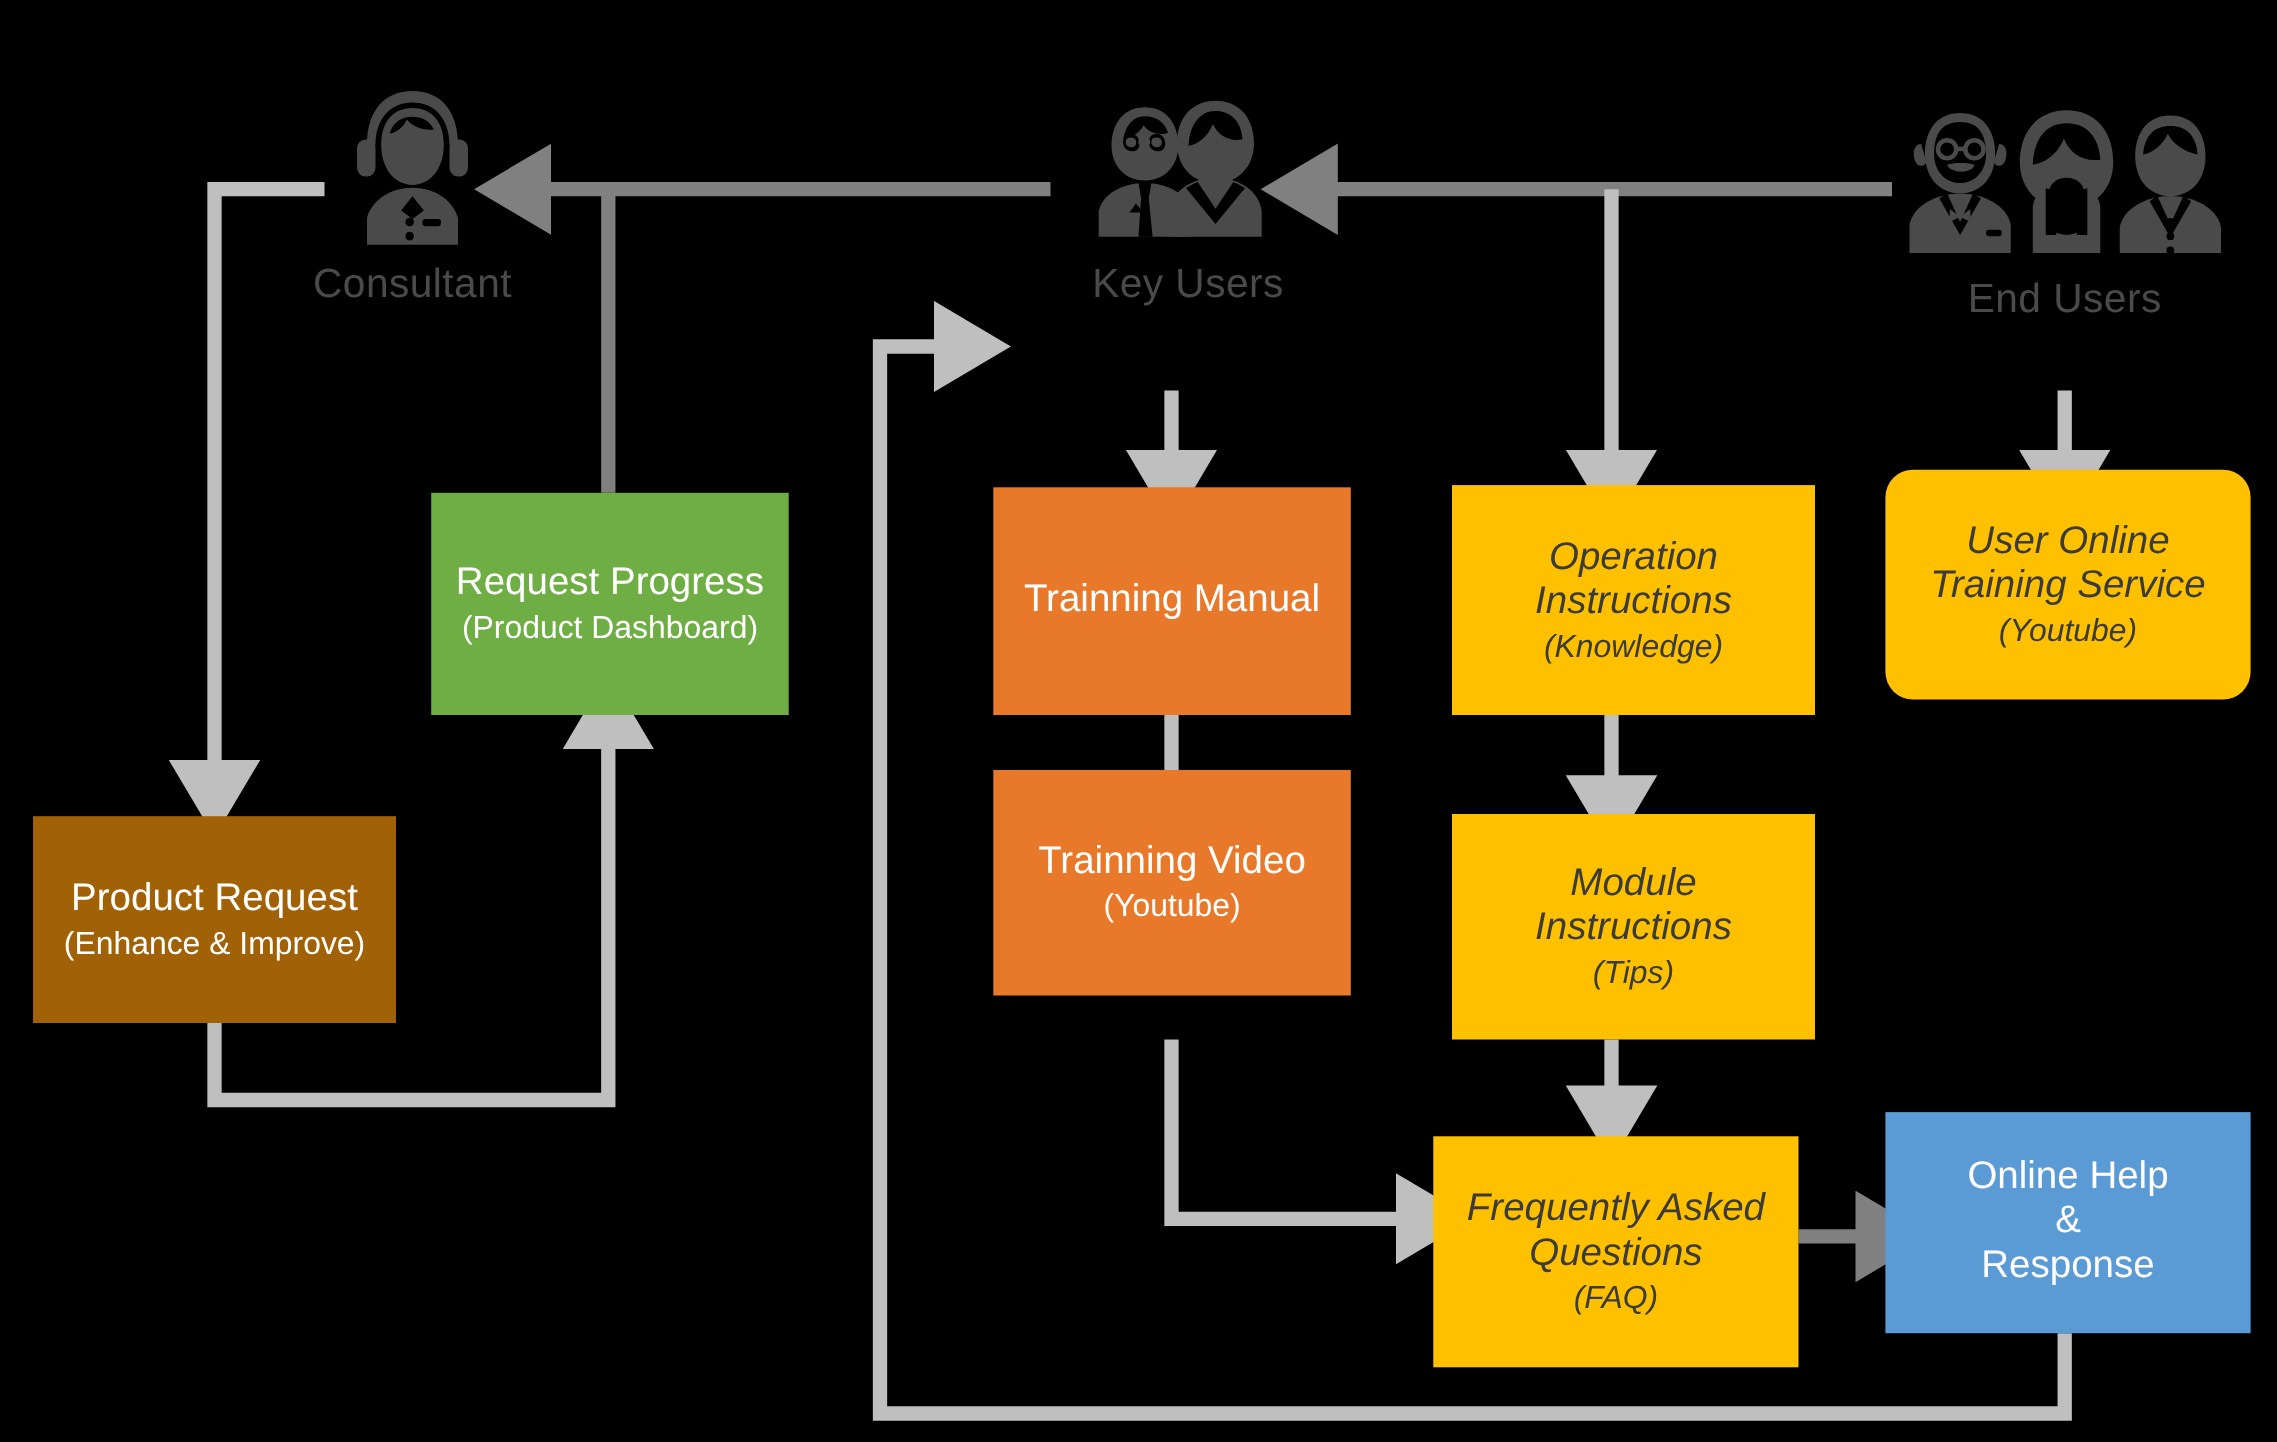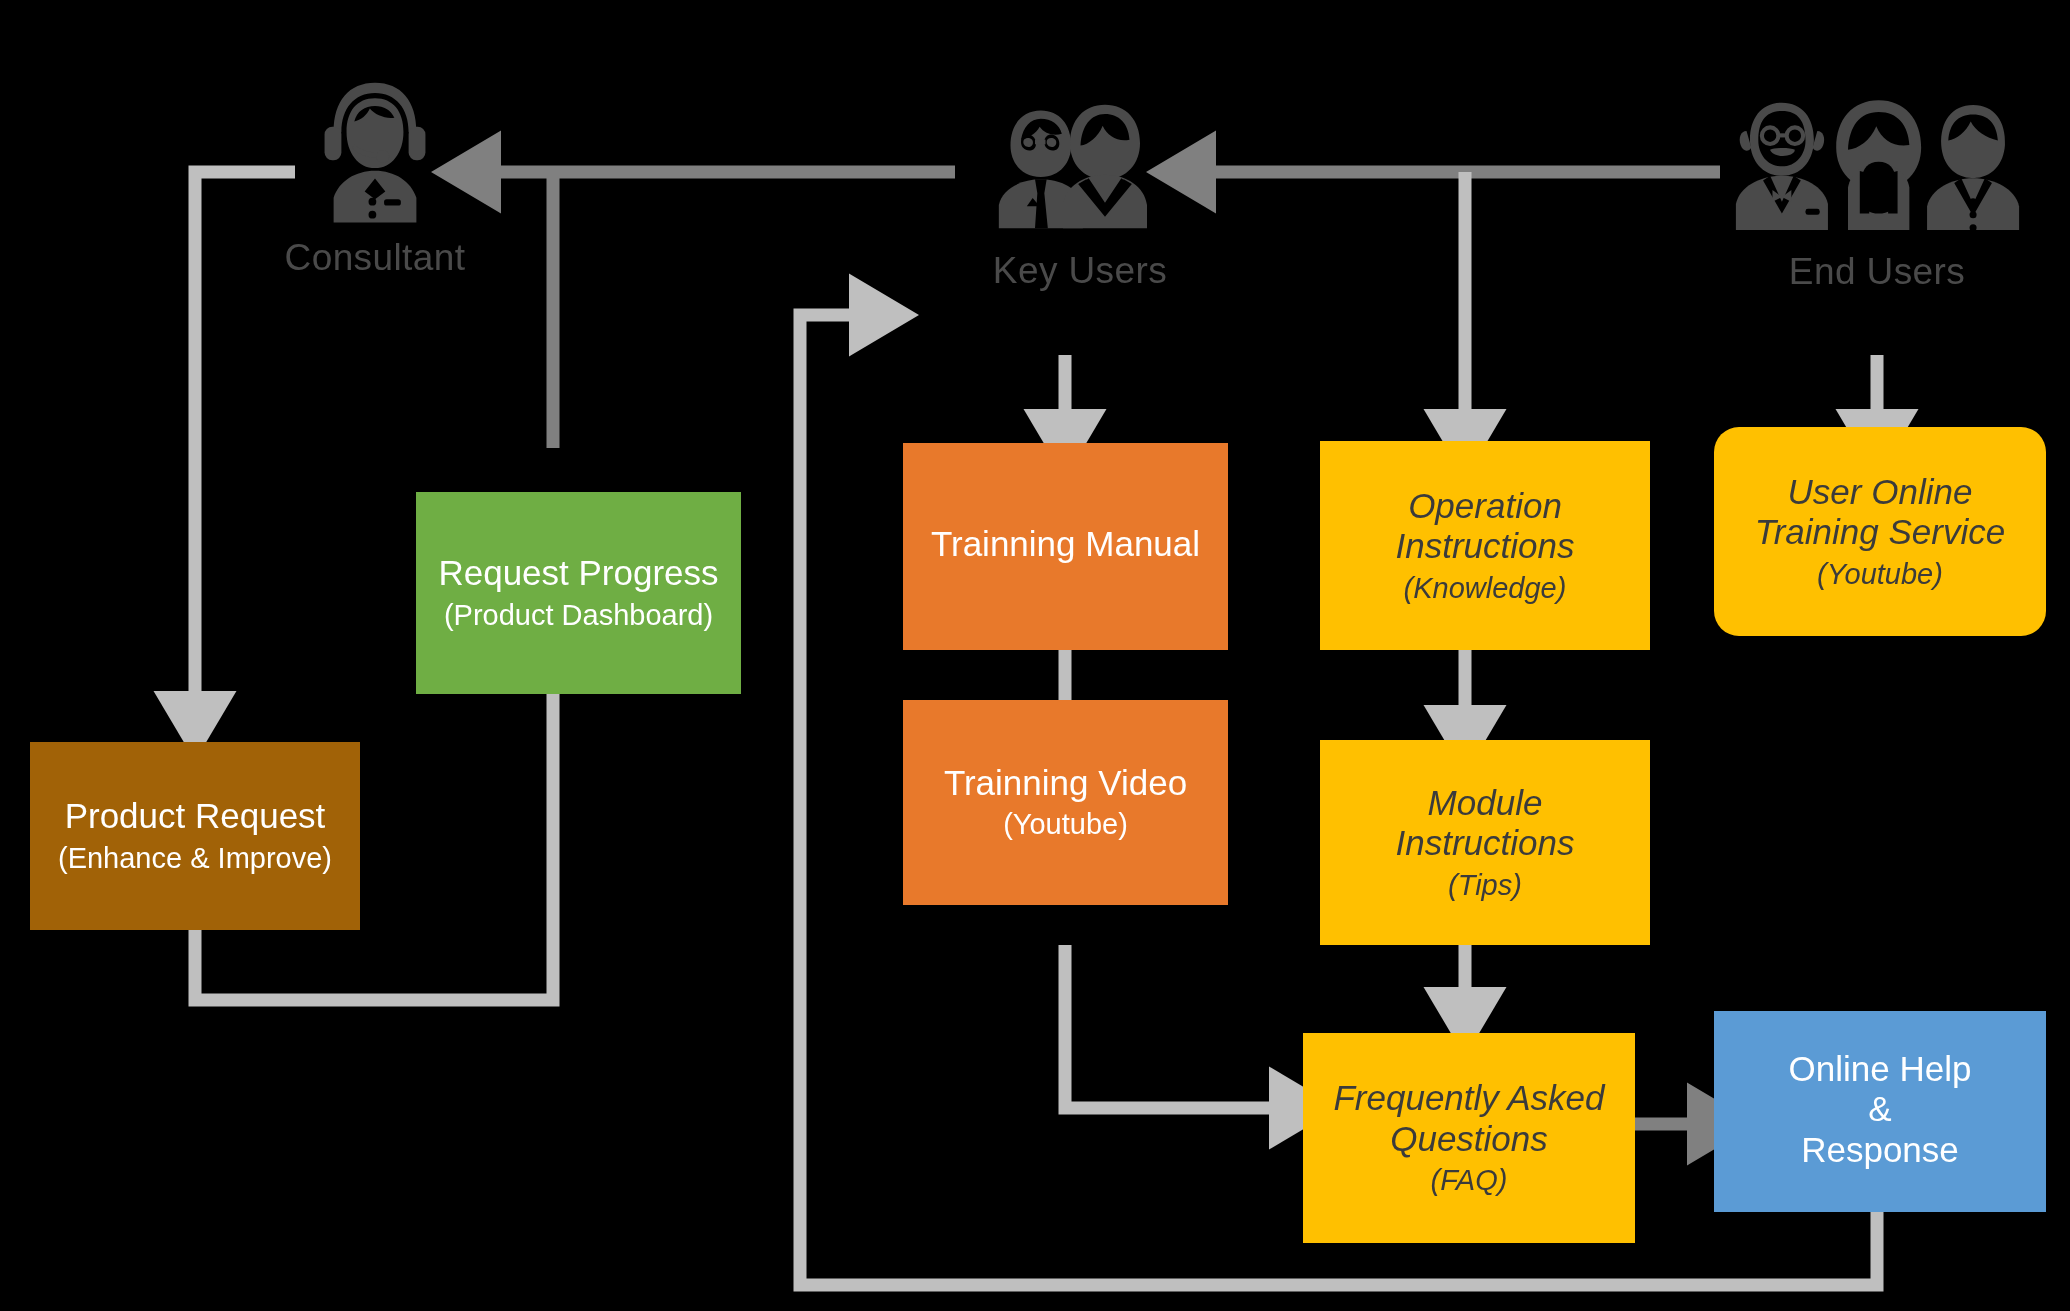--- a/index.html
+++ b/index.html
@@ -132,21 +132,21 @@
                  C78 82 65 74 50 74 Z
                  M50 80 L58 90 L50 96 L42 90 Z"></path>
         <circle cx="48" cy="98" r="3" fill="#000"></circle>
         <circle cx="48" cy="108" r="3" fill="#000"></circle>
         <rect x="57" y="96" width="13" height="5" rx="2" fill="#000"></rect>
       </svg>
     </div>
     <div class="caption">Consultant</div>
   </div>
 
-  <div class="actor" style="left:930px; top:88px;">
+  <div class="actor" style="left:930px; top:75px;">
     <div class="glyph">
       <svg width="175" height="150" viewBox="0 0 150 116" fill="#4a4a4a">
 
         <path d="M41 13 C25 13 15 25 15 43 C15 57 24 70 41 70
                  C58 70 67 57 67 43 C67 25 57 13 41 13 Z
                  M41 20 C50 20 57 25 59 33 C52 35 44 33 40 27
                  C37 33 30 37 24 38 C26 27 32 20 41 20 Z"></path>
         <path d="M24 40 C24 34 30 32 34 35 C38 38 38 46 33 47
                  C28 48 24 45 24 40 Z M26 40 C26 43 29 45 32 44
                  C35 43 35 38 32 37 C29 36 26 37 26 40 Z" fill="#000"></path>
@@ -211,21 +211,21 @@
                  C242 79 224 70 206 70 Z"></path>
         <path d="M196 70 L206 92 L216 70 L222 74 L206 102 L190 74 Z" fill="#000"></path>
         <circle cx="206" cy="90" r="3" fill="#000"></circle>
         <circle cx="206" cy="101" r="3" fill="#000"></circle>
         <circle cx="206" cy="112" r="3" fill="#000"></circle>
       </svg>
     </div>
     <div class="caption">End Users</div>
   </div>
 
-  <div class="box light" style="left:416px; top:448px; width:325px; height:202px; background:#6FAE44;margin-top:44px;">
+  <div class="box light" style="left:392px; top:448px; width:325px; height:202px; background:#6FAE44;">
     <div class="t1">Request Progress</div>
     <div class="t2">(Product Dashboard)</div>
   </div>
 
   <div class="box light" style="left:30px; top:742px; width:330px; height:188px; background:#a16207;">
     <div class="t1">Product Request</div>
     <div class="t2">(Enhance &amp; Improve)</div>
   </div>
 
   <div class="box light" style="left:903px; top:443px; width:325px; height:207px; background:#E8792B;text-align:right;">

